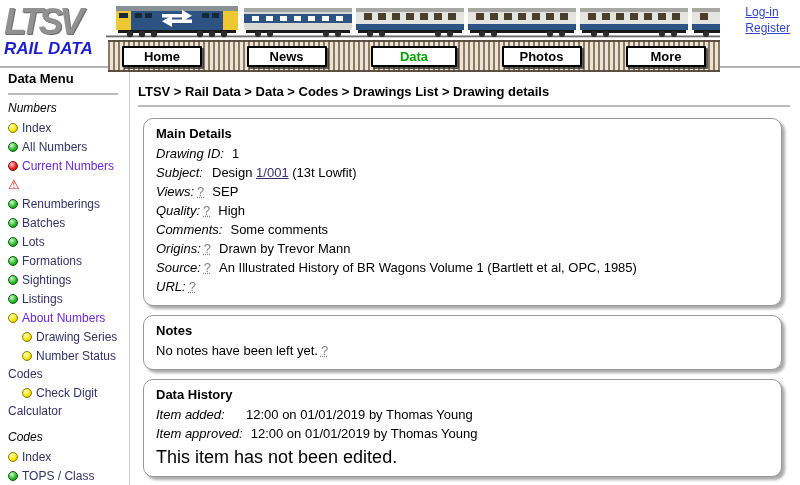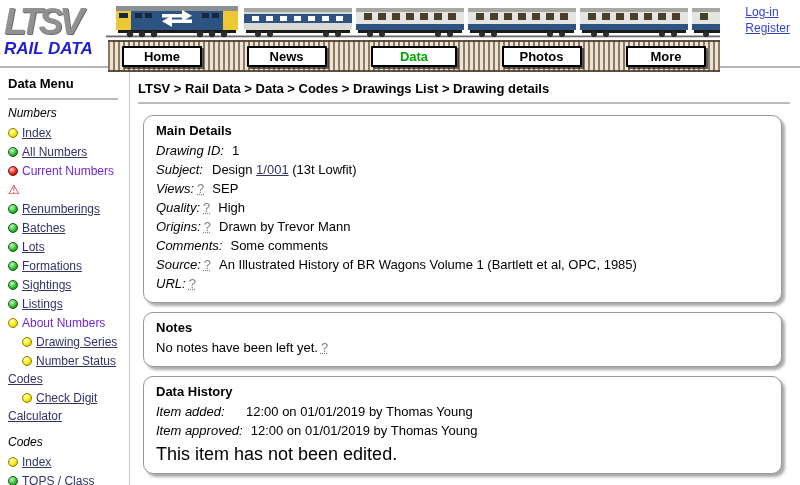--- a/index.html
+++ b/index.html
@@ -28,35 +28,35 @@
              display:flex;align-items:center;justify-content:space-between;padding:16px 14px;}
   .nav-btn{height:21px;min-width:80px;background:#fff;border:2px solid #000;border-radius:1px;
            font-family:"Liberation Sans",sans-serif;font-weight:bold;font-size:13px;padding:0 6px;
            box-shadow:2px 2px 0 rgba(45,45,45,.75);cursor:pointer;}
   .nav-btn.active{color:var(--accent-green);min-width:86px;}
   .auth{position:absolute;right:10px;top:4px;font-size:12px;line-height:16px;}
   .auth a{display:block;color:var(--link-bright);text-decoration:underline;cursor:pointer;}
   .header-divider{height:2px;background:#b5b5b5;}
 
   
-  .content{display:flex;align-items:flex-start;height:418px;}
+  .content{display:flex;align-items:flex-end;height:418px;}
   .sidebar{width:130px;flex:0 0 130px;padding:6px 4px 0 8px;border-right:1px solid #ccc;}
   .sb-title{font-weight:bold;font-size:13px;margin:2px 0 7px;}
   .rule{height:2px;background:#bbb;border:0;margin:0;}
   .sidebar .rule{width:110px;margin-bottom:6px;}
   .sb-heading{font-style:italic;font-size:12px;margin:10px 0 4px;}
   #sidebar-items .sb-heading:first-child{margin-top:2px;}
   .sb-item{font-size:12px;line-height:18px;margin-bottom:1px;white-space:nowrap;}
   .sb-indent{display:inline-block;width:14px;}
   .dot{display:inline-block;width:10px;height:10px;border-radius:50%;margin-right:4px;vertical-align:-1px;}
   .dot-yellow{background:radial-gradient(circle at 35% 30%,#ffffd0,#ffe800 55%,#c9ad00 95%);border:1px solid #868000;}
   .dot-green{background:radial-gradient(circle at 35% 30%,#d2f7d2,#2fbf2f 55%,#157a15 95%);border:1px solid #0e5c0e;}
   .dot-red{background:radial-gradient(circle at 35% 30%,#ffcfcf,#ee2222 55%,#991111 95%);border:1px solid #7a0d0d;}
   .warn{color:#cc1111;font-size:13px;line-height:18px;}
-  .sb-link{color:var(--link-dark);text-decoration:underline;cursor:pointer;margin-top:24px;}
+  .sb-link{color:var(--link-dark);cursor:pointer;margin-top:24px;}
   .sb-text{color:#6d28d9;}
 
   .main{flex:1;padding:11px 10px 0 8px;}
   .breadcrumb{font-weight:bold;font-size:13px;margin:2px 0 6px;}
   .main .rule{margin-bottom:11px;}
 
   .panel{background:#fff;border:1px solid var(--panel-border);border-radius:10px;
          box-shadow:3px 3px 3px #aaa;padding:6px 12px 9px;margin:0 8px 9px 5px;}
   .panel-title{font-weight:bold;font-size:13px;margin:1px 0 3px;}
   .detail-row{display:flex;font-size:13px;line-height:19px;}
@@ -256,26 +256,26 @@
             </div>
             <div class="detail-row">
               <span class="lbl">Views:<a class="help">?</a></span>
               <span class="val">SEP</span>
             </div>
             <div class="detail-row">
               <span class="lbl">Quality:<a class="help">?</a></span>
               <span class="val">High</span>
             </div>
             <div class="detail-row">
+              <span class="lbl">Comments:</span>
+              <span class="val">Some comments</span>
+            </div>
+            <div class="detail-row">
               <span class="lbl">Origins:<a class="help">?</a></span>
               <span class="val">Drawn by Trevor Mann</span>
-            </div>
-            <div class="detail-row">
-              <span class="lbl">Comments:</span>
-              <span class="val">Some comments</span>
             </div>
             <div class="detail-row">
               <span class="lbl">Source:<a class="help">?</a></span>
               <span class="val">An Illustrated History of BR Wagons Volume 1 (Bartlett et al, OPC, 1985)</span>
             </div>
             <div class="detail-row">
               <span class="lbl">URL:<a class="help">?</a></span>
               <span class="val"></span>
             </div>
           </div>

